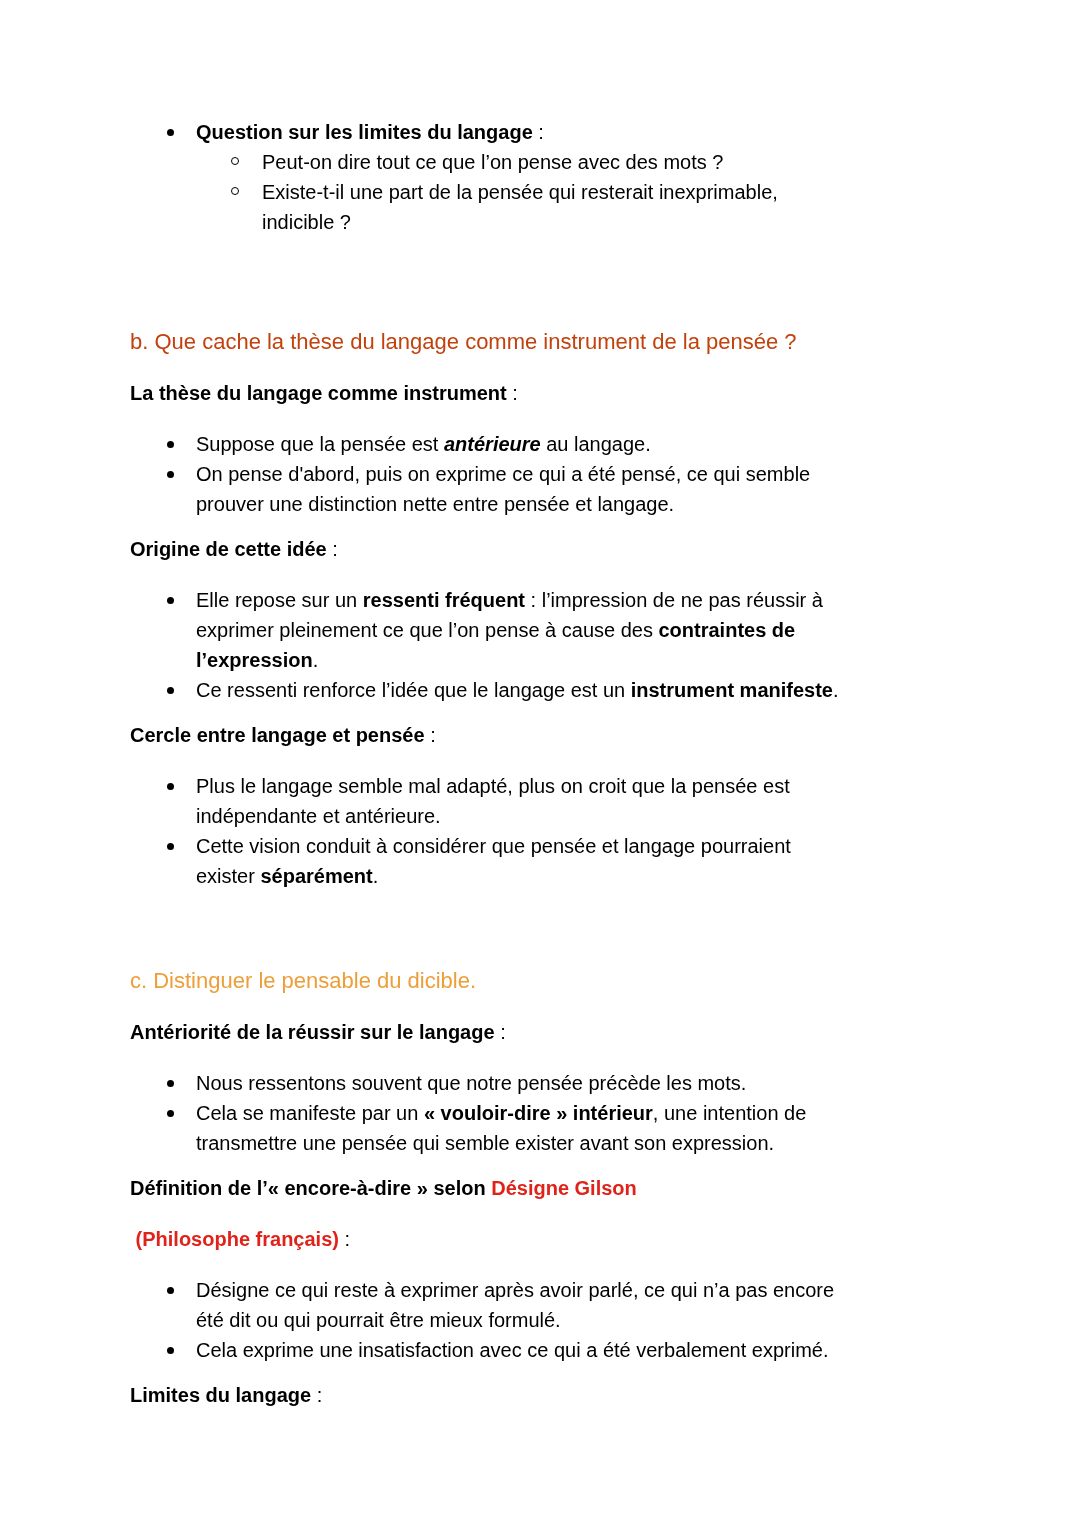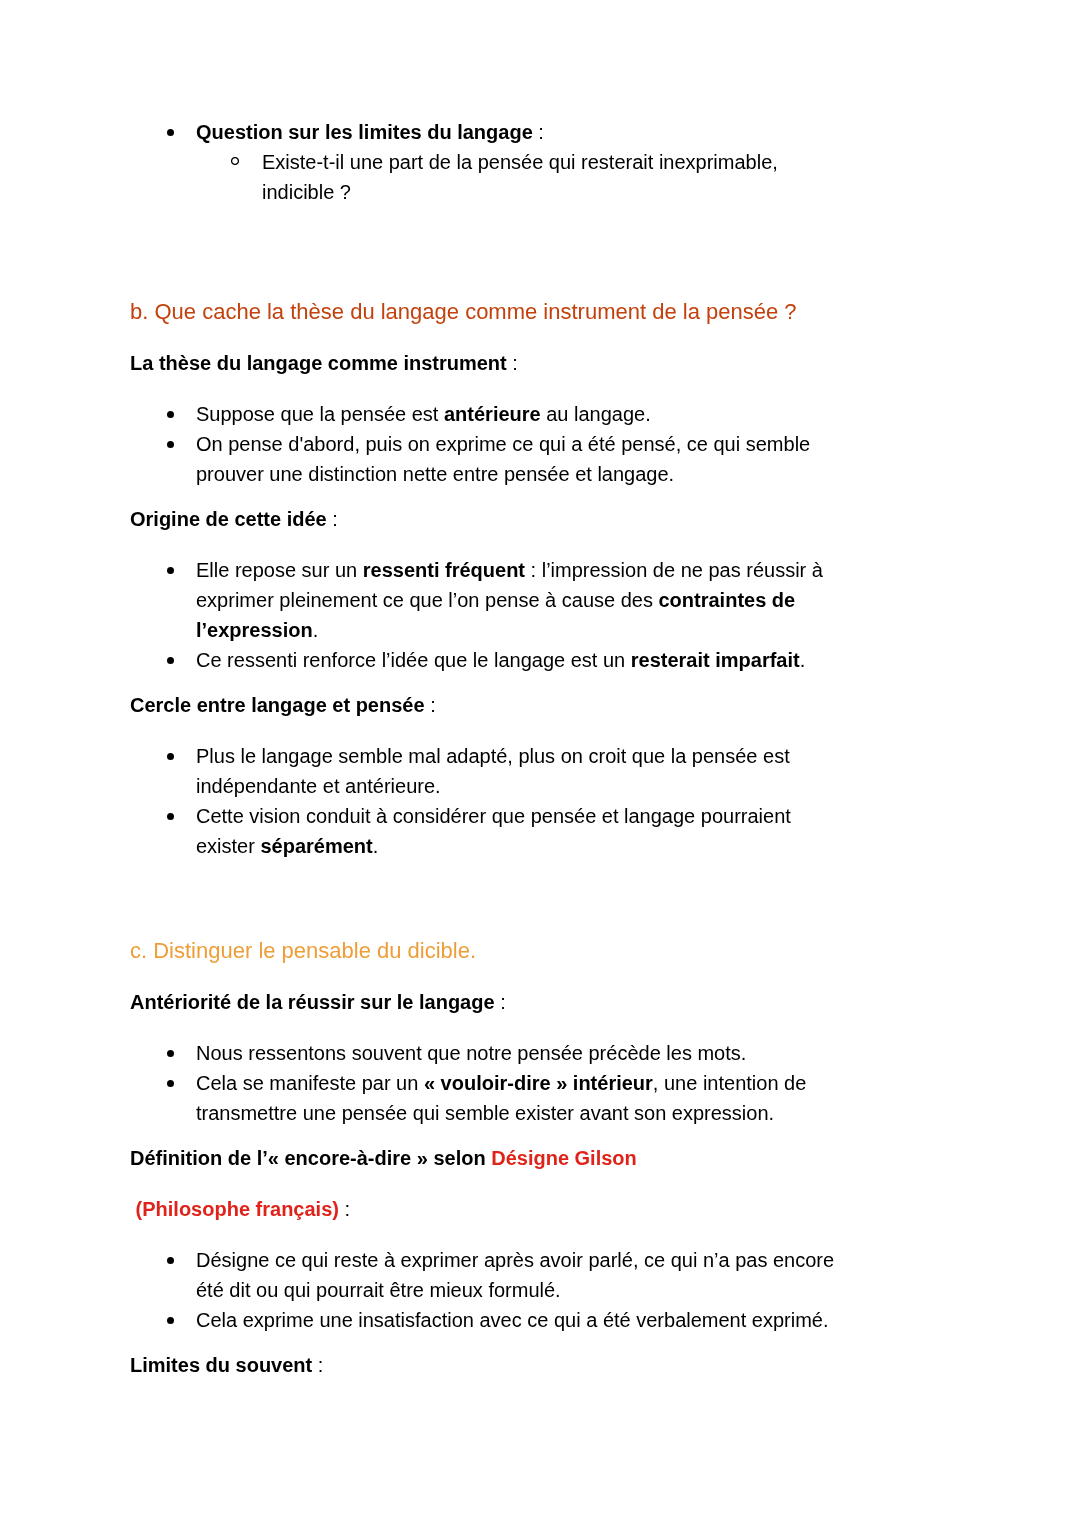--- a/index.html
+++ b/index.html
@@ -59,48 +59,48 @@
     border: 1.5px solid #000000;
   }
 </style>
 </head>
 <body>
 
 <div class="page">
   <div class="content">
       <div class="list">
         <div class="li l1"><span class="marker m1"></span><span style="font-weight: 700;">Question sur les limites du langage</span><span> :</span></div>
-        <div class="li l2"><span class="marker m2"></span></div>
+        <div class="li l2"><span class="marker m2"></span><span>Peut-on dire tout ce que l’on pense avec des mots ?</span></div>
         <div class="li l2"><span class="marker m2"></span><span>Existe-t-il une part de la pensée qui resterait inexprimable, indicible ?</span></div>
       </div>
       <div style="height: 75px;"></div>
       <p class="para orange-heading" style="color: #c2410c;"><span>b. Que cache la thèse du langage comme instrument de la pensée ?</span></p>
       <p class="para"><span style="font-weight: 700;">La thèse du langage comme instrument</span><span> :</span></p>
       <div class="list">
-        <div class="li l1"><span class="marker m1"></span><span>Suppose que la pensée est </span><span style="font-weight: 700;">antérieure</span><span> au langage.</span></div>
+        <div class="li l1"><span class="marker m1"></span><span>Suppose que la pensée est </span><span style="font-weight: 700; font-style: italic;">antérieure</span><span> au langage.</span></div>
         <div class="li l1"><span class="marker m1"></span><span>On pense d'abord, puis on exprime ce qui a été pensé, ce qui semble prouver une distinction nette entre pensée et langage.</span></div>
       </div>
       <p class="para"><span style="font-weight: 700;">Origine de cette idée</span><span> :</span></p>
       <div class="list">
         <div class="li l1"><span class="marker m1"></span><span>Elle repose sur un </span><span style="font-weight: 700;">ressenti fréquent</span><span> : l’impression de ne pas réussir à exprimer pleinement ce que l’on pense à cause des </span><span style="font-weight: 700;">contraintes de l’expression</span><span>.</span></div>
-        <div class="li l1"><span class="marker m1"></span><span>Ce ressenti renforce l’idée que le langage est un </span><span style="font-weight: 700;">resterait imparfait</span><span>.</span></div>
+        <div class="li l1"><span class="marker m1"></span><span>Ce ressenti renforce l’idée que le langage est un </span><span style="font-weight: 700;">instrument manifeste</span><span>.</span></div>
       </div>
       <p class="para"><span style="font-weight: 700;">Cercle entre langage et pensée</span><span> :</span></p>
       <div class="list">
         <div class="li l1"><span class="marker m1"></span><span>Plus le langage semble mal adapté, plus on croit que la pensée est indépendante et antérieure.</span></div>
         <div class="li l1"><span class="marker m1"></span><span>Cette vision conduit à considérer que pensée et langage pourraient exister </span><span style="font-weight: 700;">séparément</span><span>.</span></div>
       </div>
       <div style="height: 60px;"></div>
       <p class="para orange-heading" style="color: rgb(237, 158, 56);"><span>c. Distinguer le pensable du dicible.</span></p>
       <p class="para"><span style="font-weight: 700;">Antériorité de la réussir sur le langage</span><span> :</span></p>
       <div class="list">
         <div class="li l1"><span class="marker m1"></span><span>Nous ressentons souvent que notre pensée précède les mots.</span></div>
         <div class="li l1"><span class="marker m1"></span><span>Cela se manifeste par un </span><span style="font-weight: 700;">« vouloir-dire » intérieur</span><span>, une intention de transmettre une pensée qui semble exister avant son expression.</span></div>
       </div>
       <p class="para"><span style="font-weight: 700;">Définition de l’« encore-à-dire » selon </span><span style="font-weight: 700; color: rgb(224, 35, 26);">Désigne Gilson</span></p>
       <p class="para"><span> </span><span style="font-weight: 700; color: rgb(224, 35, 26);">(Philosophe français)</span><span> :</span></p>
       <div class="list">
         <div class="li l1"><span class="marker m1"></span><span>Désigne ce qui reste à exprimer après avoir parlé, ce qui n’a pas encore été dit ou qui pourrait être mieux formulé.</span></div>
         <div class="li l1"><span class="marker m1"></span><span>Cela exprime une insatisfaction avec ce qui a été verbalement exprimé.</span></div>
       </div>
-      <p class="para"><span style="font-weight: 700;">Limites du souvent</span><span> :</span></p>
+      <p class="para"><span style="font-weight: 700;">Limites du langage</span><span> :</span></p>
     </div>
 </div>
 
 </body></html>

